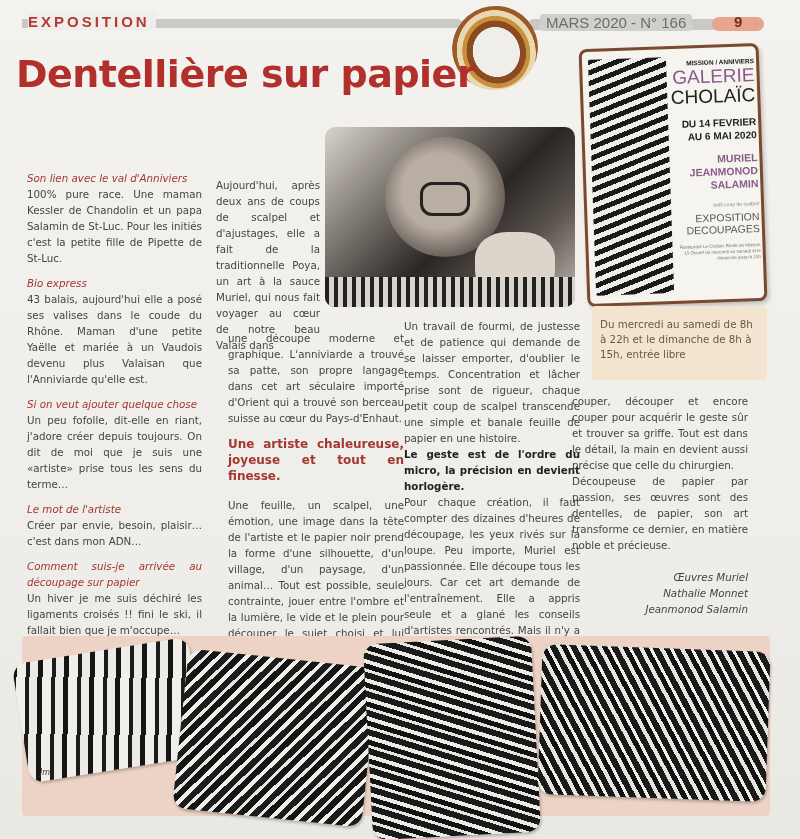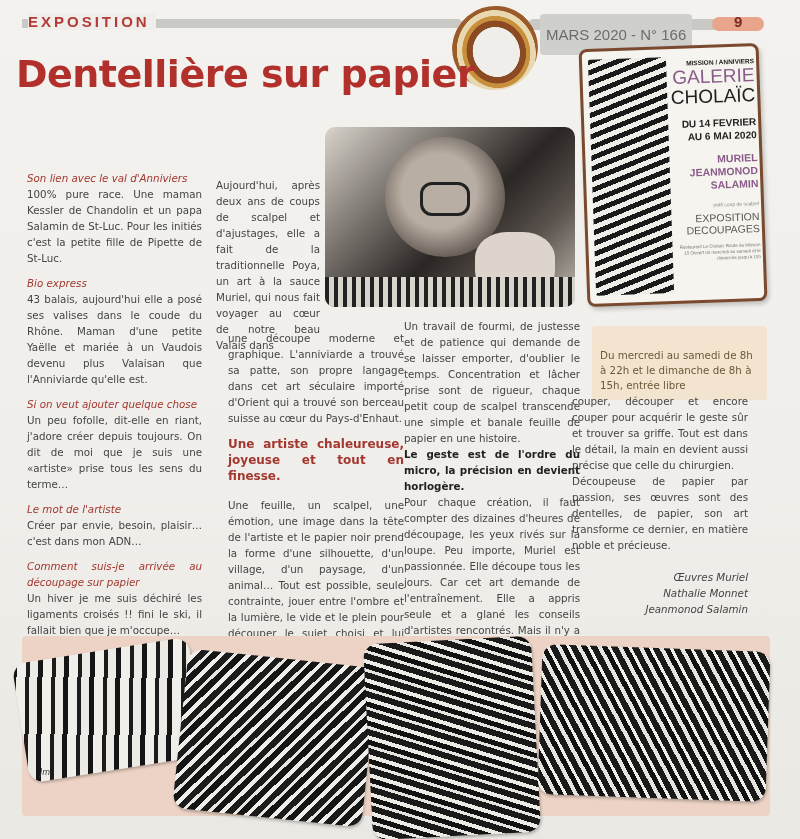--- a/index.html
+++ b/index.html
@@ -2,21 +2,21 @@
 <html><head>
 <meta charset="utf-8">
 <style>
   *{box-sizing:border-box;margin:0;padding:0;}
   html,body{width:800px;height:839px;overflow:hidden;background:#efeeea;}
   body{font-family:"DejaVu Sans",sans-serif;color:#3a3a3a;position:relative;}
   .page{position:absolute;left:0;top:0;width:800px;height:839px;background:linear-gradient(180deg,#f3f2ee 0%,#efeeea 60%,#e9e8e3 100%);}
   .rule-left{position:absolute;left:22px;top:19px;width:440px;height:9px;background:#c9c9c6;border-radius:0 6px 6px 0;}
   .section-label{position:absolute;left:28px;top:13px;font-family:"Liberation Sans",sans-serif;font-weight:bold;font-size:15px;letter-spacing:3px;color:#b33a35;background:#efeeea;padding-right:6px;}
   .rule-right{position:absolute;left:528px;top:19px;width:192px;height:11px;background:#c9c9c6;border-radius:6px;}
-  .issue{position:absolute;left:540px;top:14px;font-family:"Liberation Sans",sans-serif;font-size:15px;color:#6c6c6c;background:#cfcfcc;padding:12px 6px;border-radius:4px;}
+  .issue{position:absolute;left:540px;top:14px;font-family:"Liberation Sans",sans-serif;font-size:15px;color:#6c6c6c;background:#cfcfcc;padding:0 6px;border-radius:4px;}
   .pagenum-bar{position:absolute;left:712px;top:17px;width:52px;height:14px;background:#e8a58b;border-radius:7px;}
   .pagenum{position:absolute;left:734px;top:13px;font-family:"Liberation Sans",sans-serif;font-weight:bold;font-size:15px;color:#7a2a20;}
   .title{position:absolute;left:16px;top:52px;font-family:"DejaVu Sans",sans-serif;font-weight:bold;font-size:38px;color:#b1302c;letter-spacing:-0.5px;}
   .ring{position:absolute;left:452px;top:6px;width:86px;height:84px;border-radius:50%;background:radial-gradient(ellipse at 50% 55%,#efeeea 0 38%,#8b4a22 39% 48%,#c8903c 49% 55%,#e8d8b0 56% 64%,#9a5a2a 65% 72%,transparent 73%);transform:rotate(-18deg);}
   .lead{position:absolute;left:30px;top:123px;width:285px;font-family:"DejaVu Sans",sans-serif;font-weight:bold;font-size:10.6px;line-height:15px;color:#a3372f;}
   .col{position:absolute;font-family:"DejaVu Sans",sans-serif;font-size:10.3px;line-height:16px;color:#444;text-align:justify;}
   .sub{font-style:italic;color:#a3372f;display:block;}
   .gap{display:block;height:9px;}
   .col1{left:27px;top:170px;width:175px;}
   .col2a{left:216px;top:177px;width:104px;}
@@ -35,21 +35,21 @@
   .poster-art{position:absolute;left:6px;top:8px;width:78px;height:236px;background:repeating-linear-gradient(160deg,#1a1a1a 0 5px,#efede8 5px 10px);border-radius:2px;}
   .poster-text{position:absolute;left:86px;top:10px;width:86px;text-align:right;font-family:"Liberation Sans",sans-serif;font-weight:bold;color:#222;}
   .p-small{font-size:6.5px;line-height:9px;display:block;}
   .p-galerie{font-size:19px;line-height:20px;color:#8a5a8a;font-weight:normal;display:block;}
   .p-cholaic{font-size:19px;line-height:20px;font-weight:normal;display:block;}
   .p-dates{font-size:10px;line-height:13px;display:block;margin-top:10px;}
   .p-artist{font-size:10.5px;line-height:13px;color:#8a5a8a;display:block;margin-top:10px;}
   .p-tag{font-size:5px;color:#888;display:block;margin-top:10px;font-weight:normal;}
   .p-expo{font-size:10.5px;line-height:12px;color:#555;font-weight:normal;display:block;margin-top:4px;}
   .p-addr{font-size:4.5px;line-height:6px;color:#777;font-weight:normal;display:block;margin-top:8px;}
-  .hours{position:absolute;left:592px;top:306px;width:175px;height:74px;background:#f2e4cf;border-radius:4px;padding:22px 8px;font-family:"DejaVu Sans",sans-serif;font-size:10.3px;line-height:15px;color:#6a5a3a;margin-top:20px;}
+  .hours{position:absolute;left:592px;top:306px;width:175px;height:74px;background:#f2e4cf;border-radius:4px;padding:11px 8px;font-family:"DejaVu Sans",sans-serif;font-size:10.3px;line-height:15px;color:#6a5a3a;}
   .gallery-band{position:absolute;left:22px;top:636px;width:748px;height:180px;background:#ecd3c5;border-radius:4px;}
   .cut{position:absolute;border-radius:14px;background:repeating-linear-gradient(130deg,#151515 0 6px,#efeee9 6px 10px,#1c1c1c 10px 16px,#e8e6e0 16px 19px);box-shadow:1px 2px 3px rgba(0,0,0,.25);}
   .cut1{left:20px;top:650px;width:178px;height:120px;transform:rotate(-9deg);background:repeating-linear-gradient(100deg,#151515 0 5px,#f0efea 5px 14px,#1c1c1c 14px 18px,#eceae4 18px 26px);}
   .cut2{left:180px;top:658px;width:190px;height:160px;transform:rotate(6deg);}
   .cut3{left:368px;top:640px;width:168px;height:196px;transform:rotate(-3deg);background:repeating-linear-gradient(20deg,#121212 0 5px,#ecebe6 5px 9px,#1a1a1a 9px 15px,#e6e4de 15px 18px);}
   .cut4{left:540px;top:648px;width:228px;height:150px;transform:rotate(2deg);background:repeating-linear-gradient(60deg,#121212 0 5px,#efeee9 5px 8px,#1a1a1a 8px 14px,#e6e4de 14px 18px);}
   .sigmark{position:absolute;left:40px;top:768px;font-size:8px;color:#333;font-style:italic;}
 </style>
 </head>
 <body>

